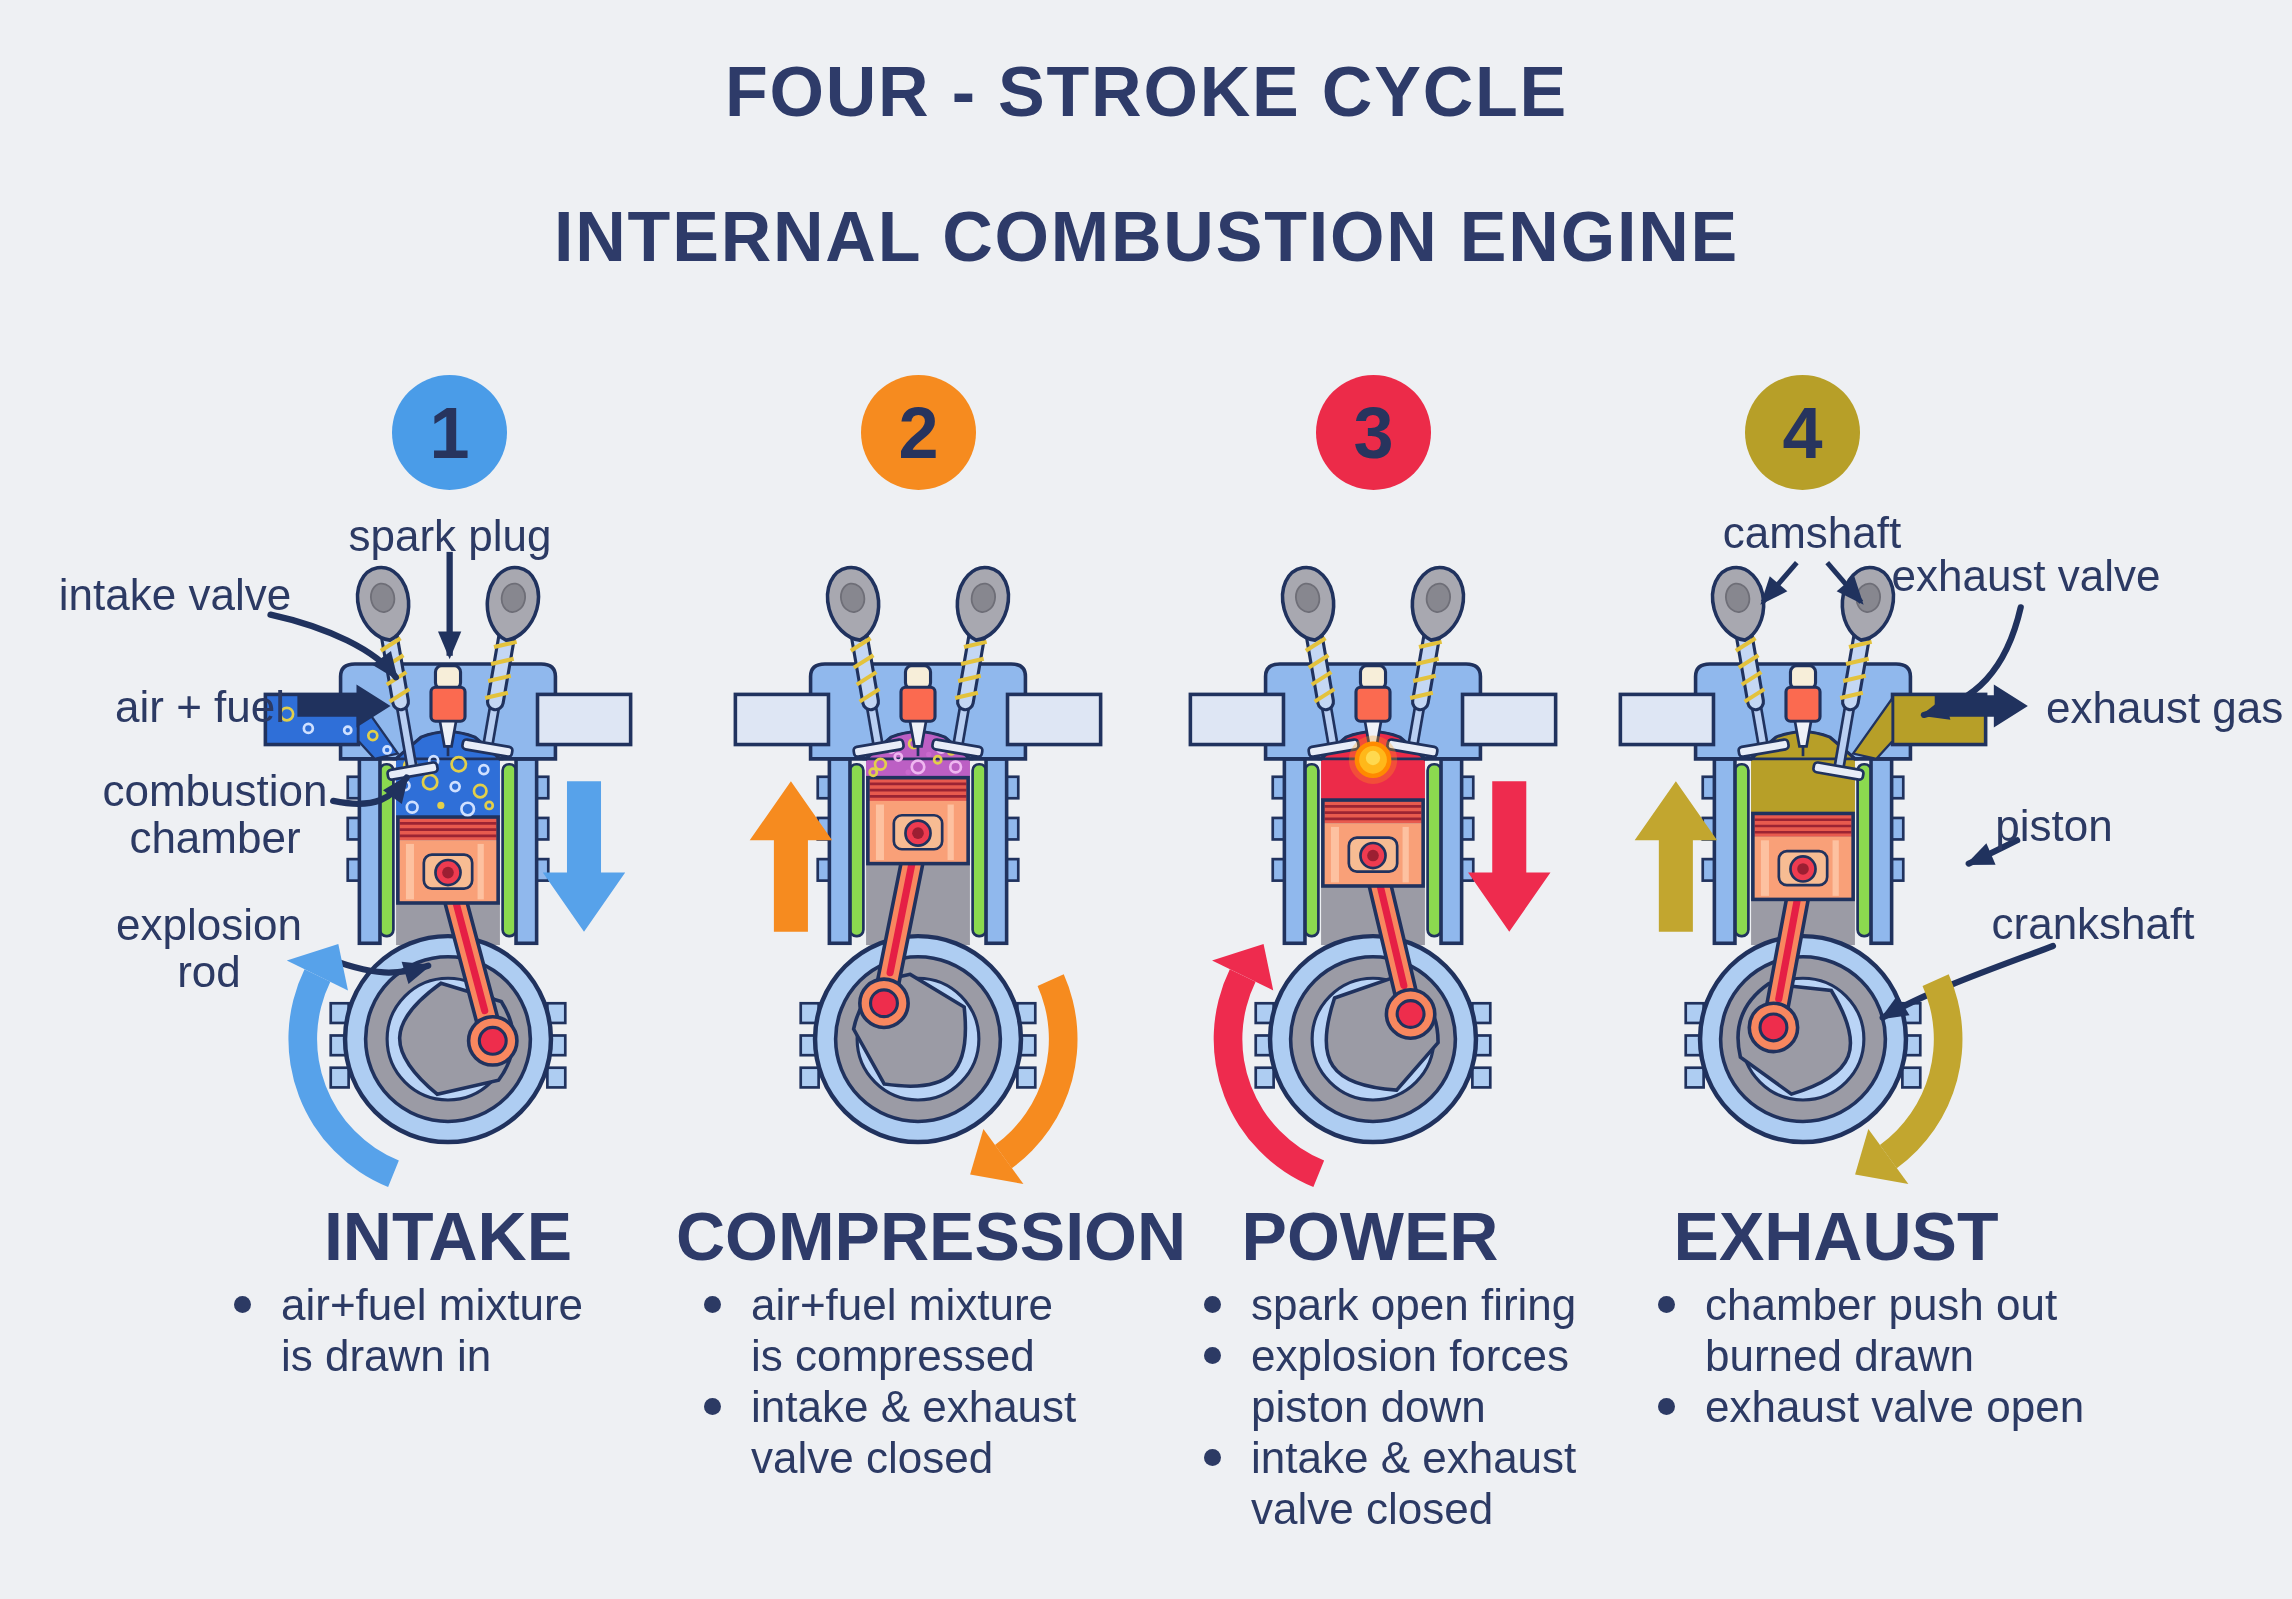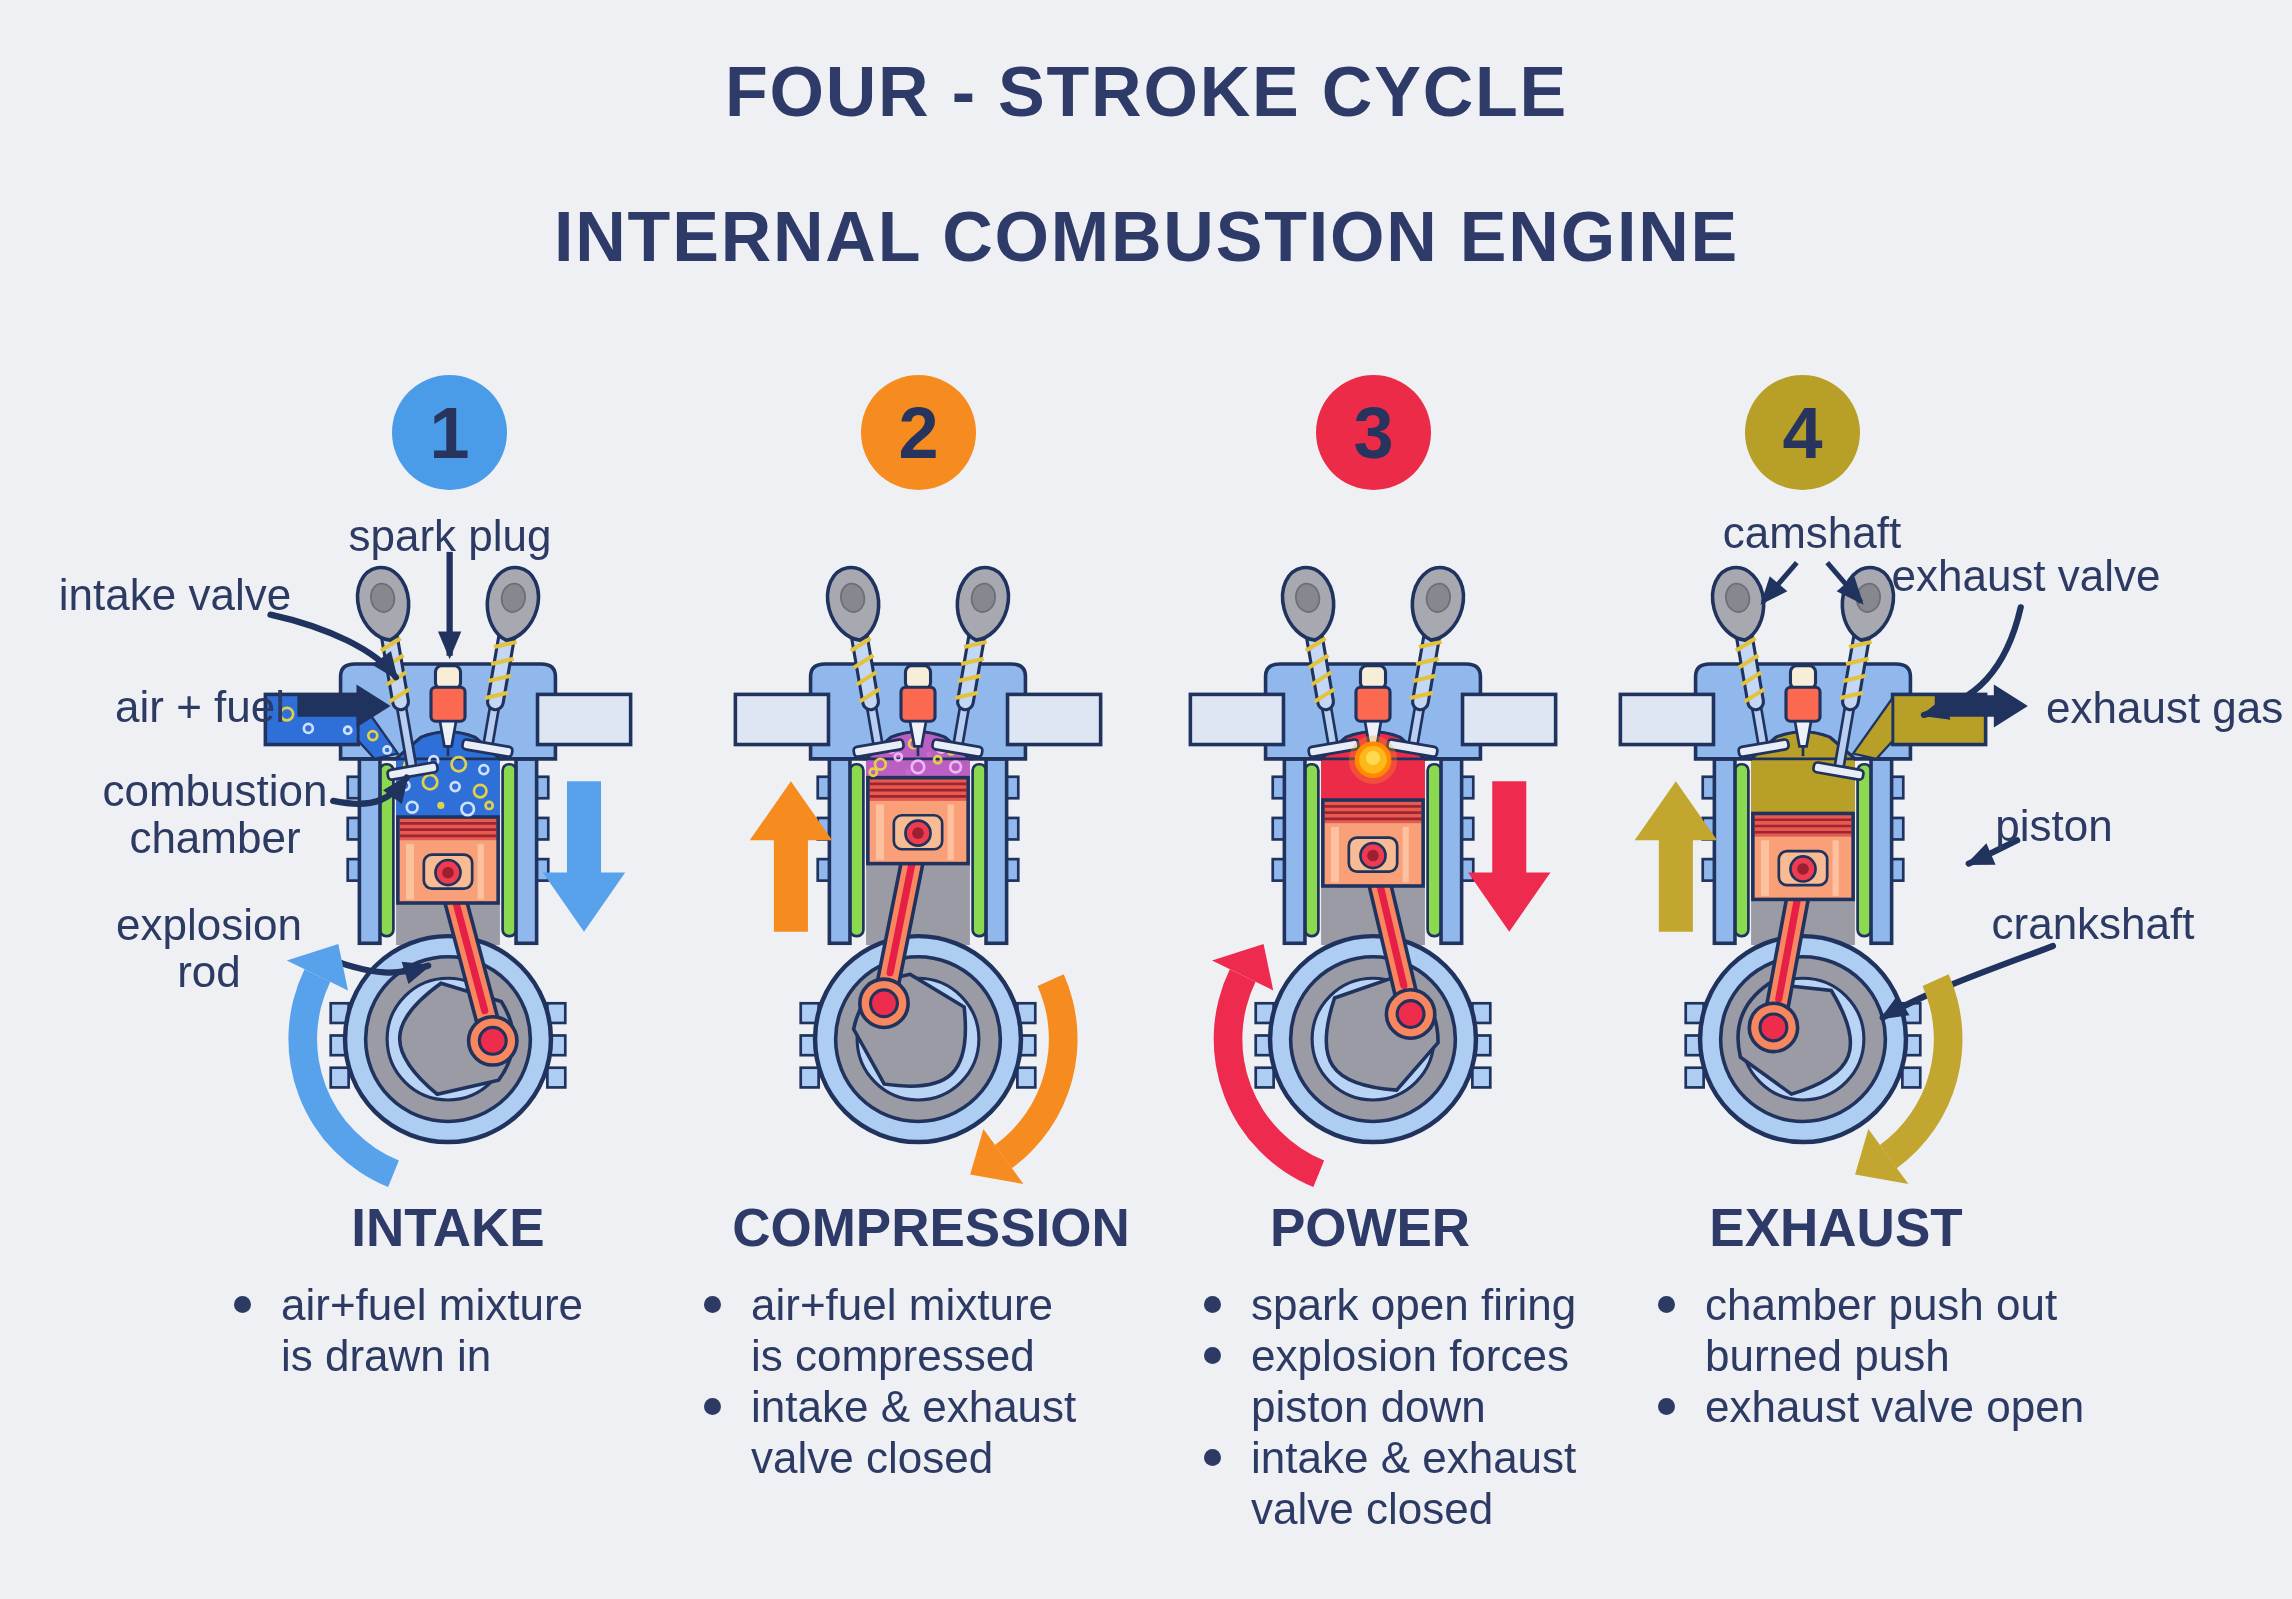--- a/index.html
+++ b/index.html
@@ -20,21 +20,21 @@
   }
   .c1{background:#4a9ce8}.c2{background:#f68b1f}.c3{background:#ec2b49}.c4{background:#b79f28}
   .lbl{
     position:absolute;color:#2c3a64;font-size:44px;line-height:47px;
     font-weight:500;white-space:nowrap;z-index:9;
   }
   .ctr{transform:translateX(-50%);text-align:center}
   .rt{text-align:center}
   .stage{
     position:absolute;transform:translateX(-50%);
-    font-size:53px;font-weight:800;color:#2e3b69;z-index:8;white-space:nowrap;
+    font-size:68px;font-weight:800;color:#2e3b69;z-index:8;white-space:nowrap;
   }
   .bullets{
     position:absolute;width:502px;list-style:none;margin:0;padding:0;
     color:#2c3a64;font-size:44px;line-height:51px;font-weight:500;z-index:8;
   }
   .bullets li{position:relative;padding-left:52px}
   .bullets li::before{
     content:"";position:absolute;left:5.4px;top:17px;width:17px;height:17px;
     border-radius:50%;background:#2c3a64;
   }
@@ -109,21 +109,21 @@
       <span class="l">piston down</span>
     </li>
   <li>
       <span class="l">intake &amp; exhaust</span>
       <span class="l">valve closed</span>
     </li>
 </ul>
 <ul class="bullets" style="left:1653px;top:1279px">
   <li>
       <span class="l">chamber push out</span>
-      <span class="l">burned push</span>
+      <span class="l">burned drawn</span>
     </li>
   <li>
       <span class="l">exhaust valve open</span>
     </li>
 </ul>
 
 <div id="engines">
     <svg class="engine" style="left:260px" width="376" height="627" viewBox="0 0 420 700">
       <rect x="152" y="228" width="116" height="212" fill="#9b9ba5"></rect>
       <rect x="152" y="226" width="116" height="71" fill="#2f6fd8"></rect>

